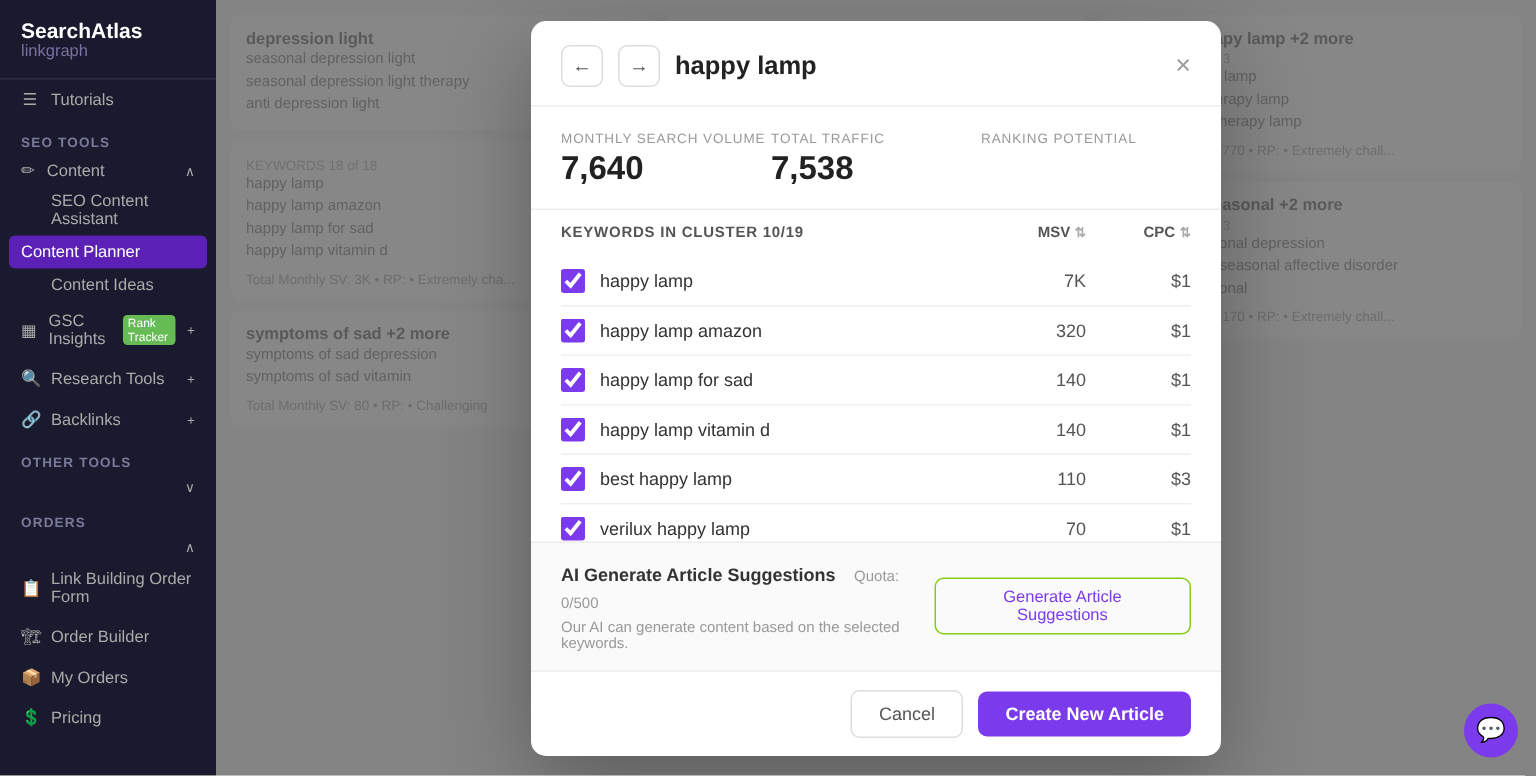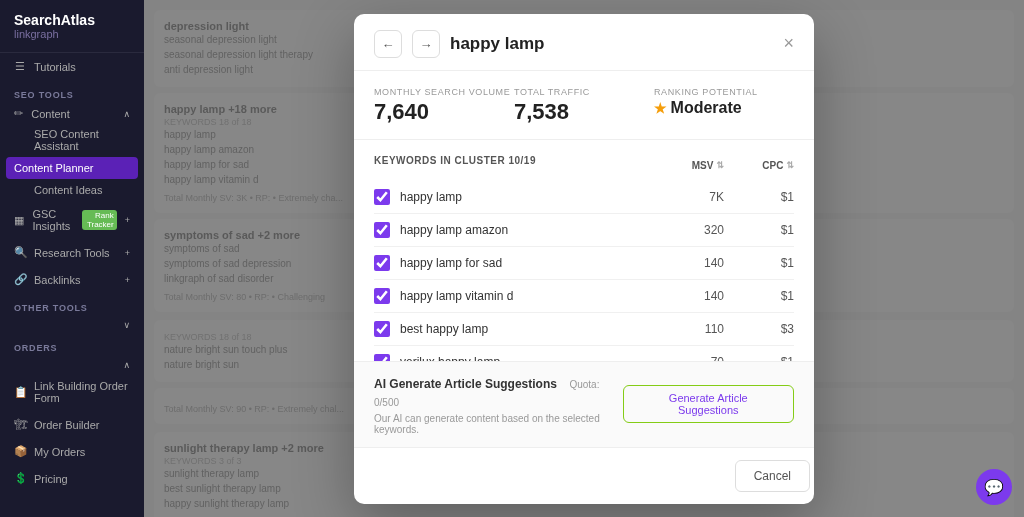--- a/index.html
+++ b/index.html
@@ -14,21 +14,21 @@
     .sidebar-item { display: flex; align-items: center; gap: 8px; padding: 7px 14px; font-size: 11px; color: #aaa; cursor: pointer; }
     .sidebar-item .icon { width: 12px; text-align: center; font-size: 11px; }
     .sidebar-item .arrow { margin-left: auto; font-size: 9px; }
     .sidebar-sub-item { padding: 5px 14px 5px 34px; font-size: 11px; color: #aaa; cursor: pointer; }
     .sidebar-sub-item.active { color: #a78bfa; }
 
     
     .main { flex: 1; background: #f0f0f0; position: relative; overflow: hidden; }
 
     
-    .bg-content { width: 100%; height: 100%; opacity: 0.4; padding: 10px; display: grid; grid-template-columns: 1fr; gap: 8px; }
+    .bg-content { width: 100%; height: 100%; opacity: 0.4; padding: 10px; display: grid; grid-template-columns: 1fr 1fr 1fr; gap: 8px; }
     .bg-col { display: flex; flex-direction: column; gap: 6px; }
     .bg-card { background: #fff; border-radius: 6px; padding: 10px; }
     .bg-card-title { font-size: 11px; font-weight: 600; color: #333; }
     .bg-card-sub { font-size: 9px; color: #999; margin-top: 2px; }
     .bg-kw-item { font-size: 10px; color: #555; padding: 2px 0; }
     .bg-stat { font-size: 9px; color: #888; margin-top: 6px; }
 
     
     .overlay { position: absolute; top: 0; left: 0; width: 100%; height: 100%; background: rgba(0,0,0,0.45); display: flex; align-items: center; justify-content: center; }
 
@@ -43,40 +43,40 @@
     .modal-stats { display: flex; gap: 0; padding: 16px 20px 14px; border-bottom: 1px solid #eee; }
     .stat-block { flex: 1; }
     .stat-label { font-size: 9px; color: #999; text-transform: uppercase; letter-spacing: 0.6px; font-weight: 400; }
     .stat-value { font-size: 22px; font-weight: 700; color: #222; margin-top: 2px; }
     .stat-value.moderate { font-size: 16px; display: flex; align-items: center; gap: 4px; }
     .stat-value.moderate::before { content: '★'; color: #f59e0b; font-size: 14px; }
 
     
     .kw-table-header { display: flex; align-items: center; padding: 10px 20px; }
     .kw-cluster-label { font-size: 10px; font-weight: 700; color: #555; text-transform: uppercase; letter-spacing: 0.5px; flex: 1; }
-    .kw-col-header { font-size: 10px; font-weight: 700; color: #555; text-transform: uppercase; width: 70px; text-align: right; display: flex; align-items: center; justify-content: flex-end; gap: 3px; margin-top: 10px; }
+    .kw-col-header { font-size: 10px; font-weight: 700; color: #555; text-transform: uppercase; width: 70px; text-align: right; display: flex; align-items: center; justify-content: flex-end; gap: 3px; }
     .sort-icon { font-size: 9px; color: #aaa; }
 
     .kw-list { overflow-y: auto; max-height: 230px; padding: 0 20px; }
     .kw-row { display: flex; align-items: center; padding: 8px 0; border-bottom: 1px solid #f0f0f0; }
     .kw-checkbox { width: 16px; height: 16px; accent-color: #7c3aed; margin-right: 10px; cursor: pointer; }
     .kw-name { flex: 1; font-size: 12px; color: #333; }
     .kw-msv { width: 70px; text-align: right; font-size: 12px; color: #555; }
     .kw-cpc { width: 70px; text-align: right; font-size: 12px; color: #555; }
 
     
     .ai-section { padding: 12px 20px; border-top: 1px solid #eee; background: #fafafa; }
     .ai-header { display: flex; align-items: center; justify-content: space-between; }
     .ai-title { font-size: 12px; font-weight: 600; color: #333; }
     .ai-quota { font-size: 10px; color: #999; }
     .ai-desc { font-size: 10px; color: #999; margin-top: 3px; }
     .ai-suggest-btn { background: none; border: 1px solid #84cc16; color: #7c3aed; border-radius: 6px; padding: 6px 20px; font-size: 11px; cursor: pointer; font-weight: 500; }
 
     
-    .modal-footer { display: flex; align-items: center; justify-content: flex-end; gap: 10px; padding: 12px 4px; border-top: 1px solid #eee; }
+    .modal-footer { display: flex; align-items: center; justify-content: flex-end; gap: 10px; padding: 12px 20px; border-top: 1px solid #eee; }
     .btn-cancel { background: none; border: 1px solid #ddd; color: #555; border-radius: 6px; padding: 8px 18px; font-size: 12px; cursor: pointer; }
     .btn-create { background: #7c3aed; color: #fff; border: none; border-radius: 6px; padding: 8px 18px; font-size: 12px; cursor: pointer; font-weight: 600; }
 
     
     .chat-bubble { position: absolute; bottom: 12px; right: 12px; width: 36px; height: 36px; background: #7c3aed; border-radius: 50%; display: flex; align-items: center; justify-content: center; cursor: pointer; }
     .chat-bubble-icon { color: #fff; font-size: 16px; }
   </style>
 </head>
 <body>
 
@@ -97,21 +97,21 @@
     <span style="margin-left:8px;">Content</span>
     <span style="margin-left:auto;font-size:9px;">∧</span>
   </div>
   <div class="sidebar-sub-item">SEO Content Assistant</div>
   <div class="sidebar-sub-item active" style="color:#fff;background:#5b21b6;border-radius:4px;margin:0 6px;padding:5px 8px;">Content Planner</div>
   <div class="sidebar-sub-item">Content Ideas</div>
 
   <div class="sidebar-item">
     <span class="icon">▦</span>
     <span>GSC Insights</span>
-    <span style="font-size:8px;background:#6b5;color:#fff;border-radius:3px;padding:1px 3px;margin-left:3px;text-align:right;">Rank Tracker</span>
+    <span style="font-size:8px;background:#6b5;color:#fff;border-radius:3px;padding:1px 3px;margin-left:3px;">Rank Tracker</span>
     <span class="arrow">+</span>
   </div>
   <div class="sidebar-item">
     <span class="icon">🔍</span>
     <span>Research Tools</span>
     <span class="arrow">+</span>
   </div>
   <div class="sidebar-item">
     <span class="icon">🔗</span>
     <span>Backlinks</span>
@@ -149,33 +149,31 @@
 
   <div class="bg-content">
     <div class="bg-col">
       <div class="bg-card">
         <div class="bg-card-title">depression light</div>
         <div class="bg-kw-item">seasonal depression light</div>
         <div class="bg-kw-item">seasonal depression light therapy</div>
         <div class="bg-kw-item">anti depression light</div>
       </div>
       <div class="bg-card">
-        <div class="bg-card-title">happy lamp +18 more</div>
         <div class="bg-card-sub">KEYWORDS 18 of 18</div>
         <div class="bg-kw-item">happy lamp</div>
         <div class="bg-kw-item">happy lamp amazon</div>
         <div class="bg-kw-item">happy lamp for sad</div>
         <div class="bg-kw-item">happy lamp vitamin d</div>
         <div class="bg-stat">Total Monthly SV: 3K • RP: • Extremely cha...</div>
       </div>
       <div class="bg-card">
         <div class="bg-card-title">symptoms of sad +2 more</div>
-        <div class="bg-kw-item">symptoms of sad</div>
         <div class="bg-kw-item">symptoms of sad depression</div>
-        <div class="bg-kw-item">linkgraph of sad disorder</div>
+        <div class="bg-kw-item">symptoms of sad vitamin</div>
         <div class="bg-stat">Total Monthly SV: 80 • RP: • Challenging</div>
       </div>
     </div>
     <div class="bg-col">
       <div class="bg-card">
         <div class="bg-card-sub">KEYWORDS 18 of 18</div>
         <div class="bg-kw-item">nature bright sun touch plus</div>
         <div class="bg-kw-item">nature bright sun</div>
       </div>
       <div class="bg-card">
@@ -216,21 +214,20 @@
         <div class="stat-block">
           <div class="stat-label">MONTHLY SEARCH VOLUME</div>
           <div class="stat-value">7,640</div>
         </div>
         <div class="stat-block">
           <div class="stat-label">TOTAL TRAFFIC</div>
           <div class="stat-value">7,538</div>
         </div>
         <div class="stat-block">
           <div class="stat-label">RANKING POTENTIAL</div>
-          <div class="stat-value moderate">Moderate</div>
         </div>
       </div>
 
       <div class="kw-table-header">
         <span class="kw-cluster-label">KEYWORDS IN CLUSTER 10/19</span>
         <div class="kw-col-header">
           <span>MSV</span>
           <span class="sort-icon">⇅</span>
         </div>
         <div class="kw-col-header">
@@ -284,20 +281,21 @@
             <span class="ai-title">AI Generate Article Suggestions</span>
             <span class="ai-quota" style="margin-left:8px;">Quota: 0/500</span>
             <div class="ai-desc">Our AI can generate content based on the selected keywords.</div>
           </div>
           <button class="ai-suggest-btn">Generate Article Suggestions</button>
         </div>
       </div>
 
       <div class="modal-footer">
         <button class="btn-cancel">Cancel</button>
+        <button class="btn-create">Create New Article</button>
       </div>
     </div>
   </div>
 
   <div class="chat-bubble">
     <span class="chat-bubble-icon">💬</span>
   </div>
 </div>
 
 </body></html>

